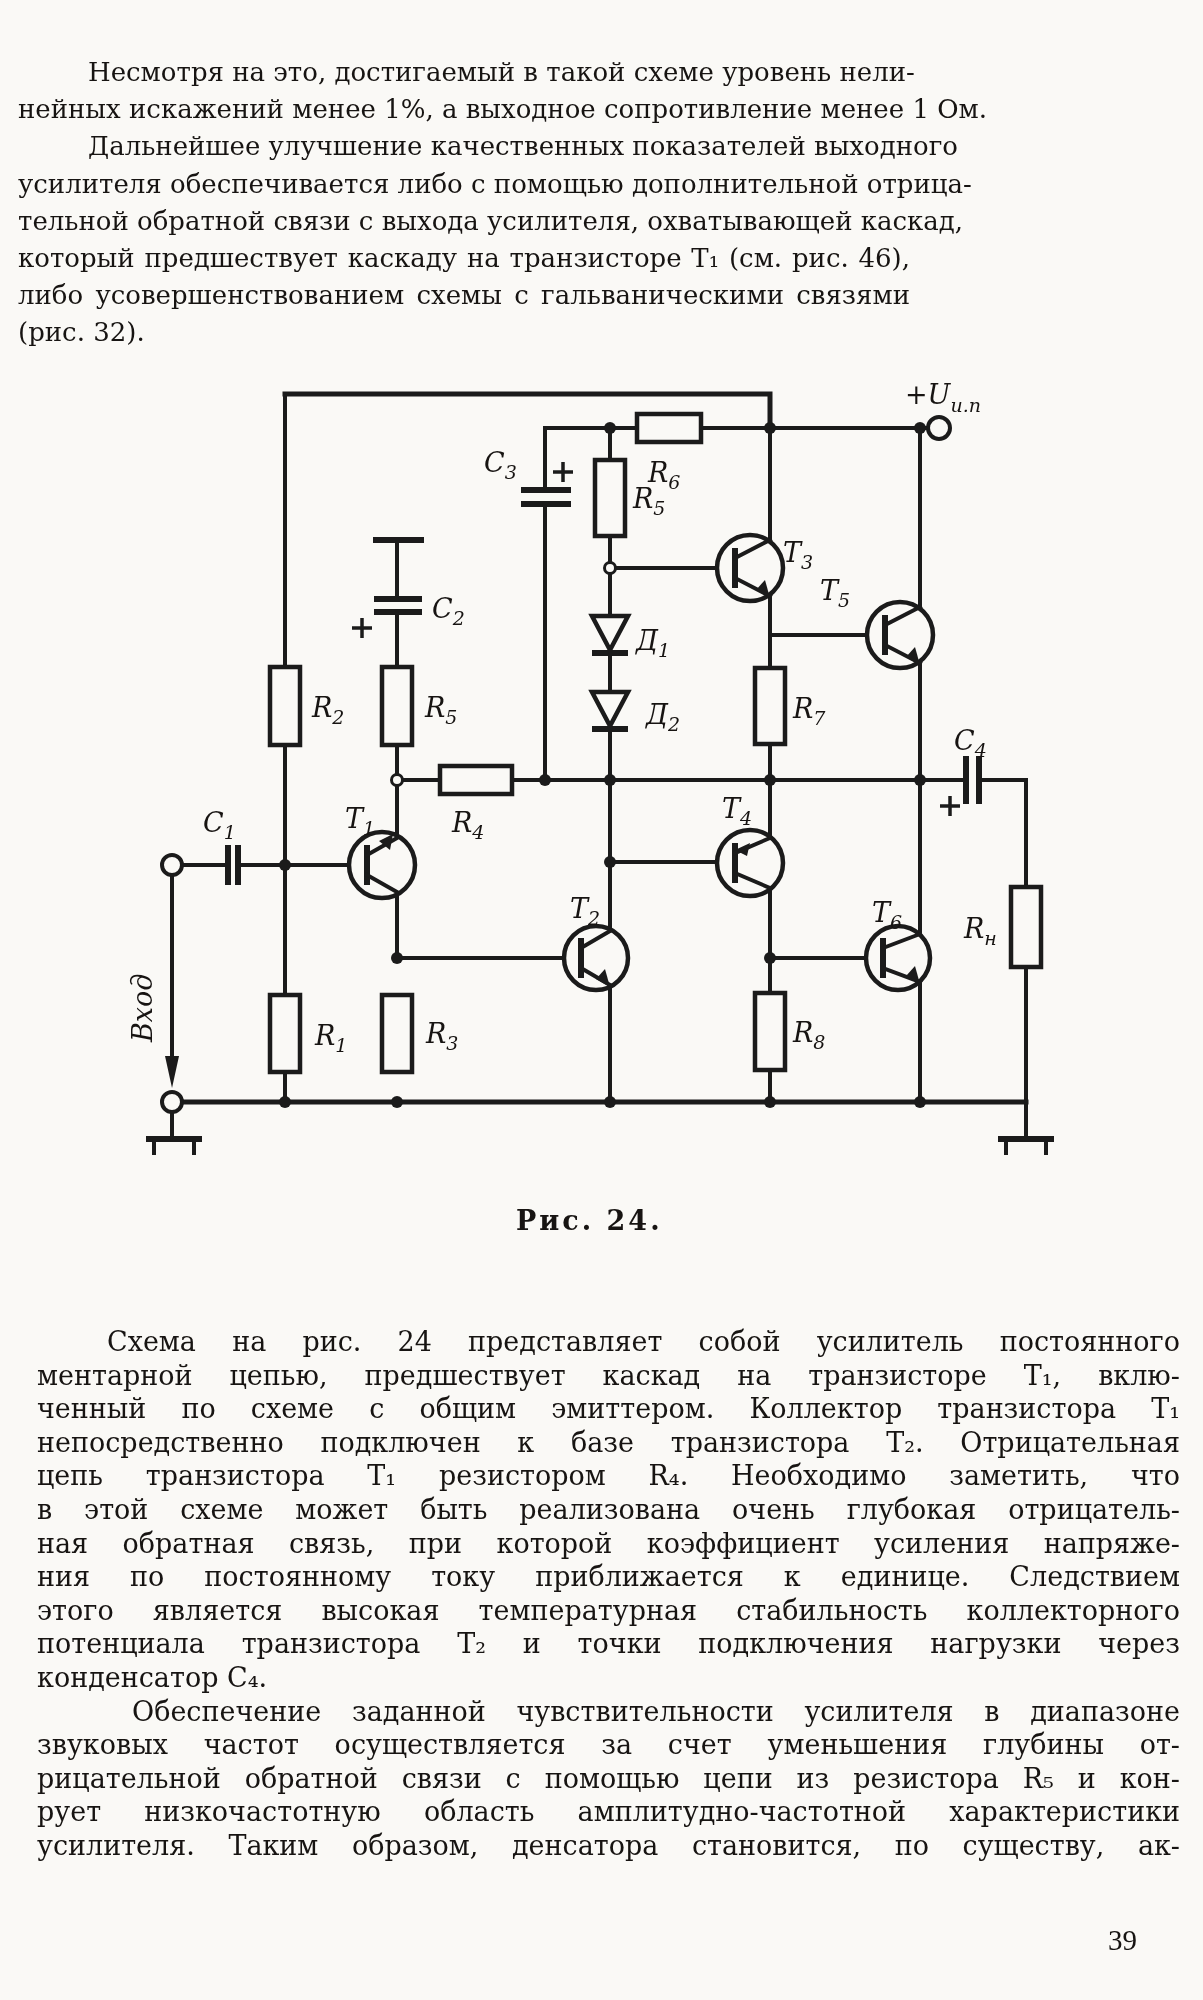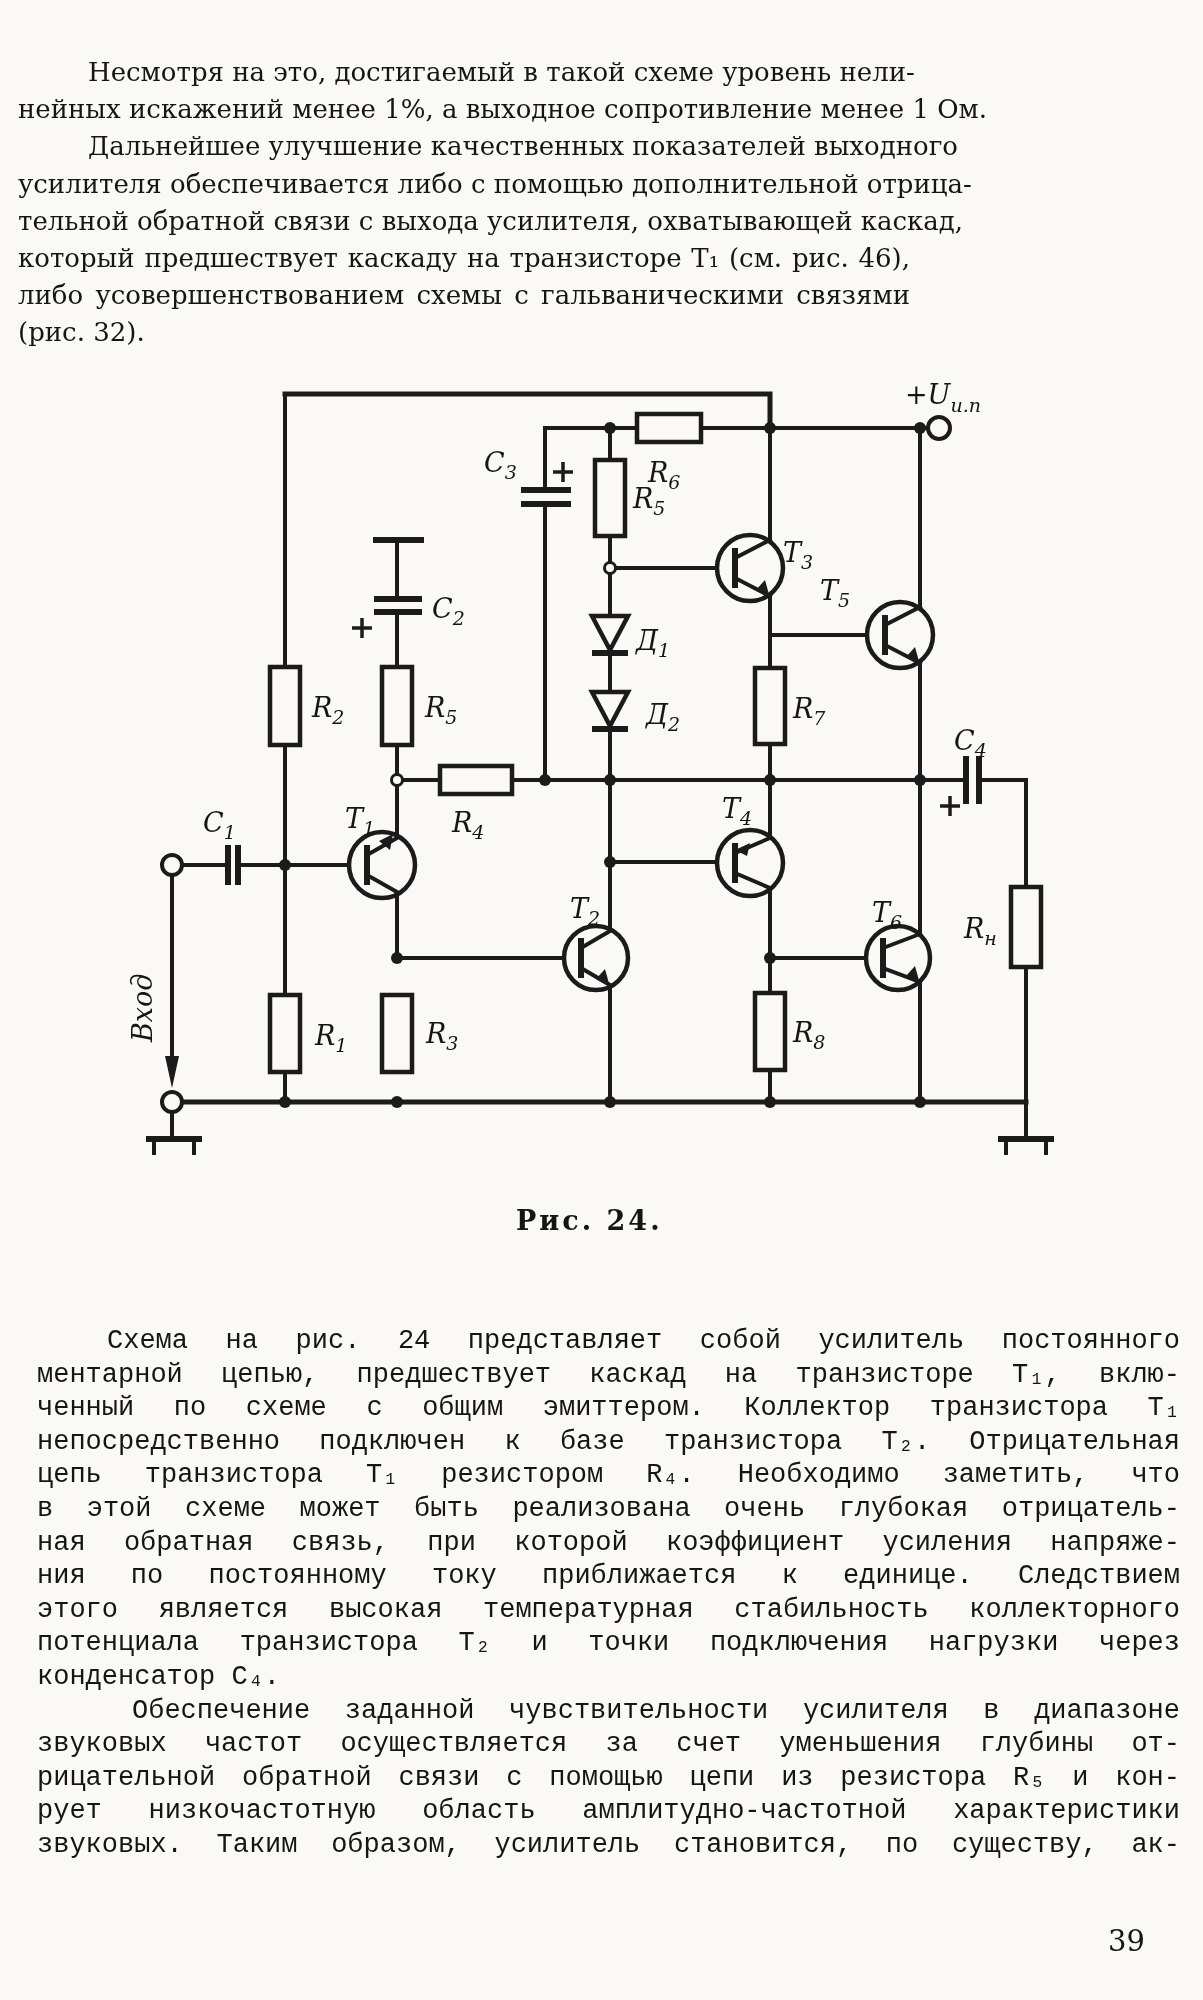--- a/index.html
+++ b/index.html
@@ -4,33 +4,34 @@
 <style>
   html,body{margin:0;padding:0;}
   body{
     width:1203px;height:2000px;position:relative;
     background:#faf9f6;color:#171412;
     font-family:"DejaVu Serif", serif;
     overflow:hidden;
   }
   .textblock{position:absolute;}
   .tb-top{left:18px;top:54px;width:892px;font-size:26px;line-height:37.2px;}
-  .tb-bottom{left:37px;top:1325px;width:1143px;font-size:27px;line-height:33.6px;font-family:Liberation Mono, monospace;}
+  .tb-bottom{left:37px;top:1325px;width:1143px;font-size:27px;line-height:33.6px;}
   .ln{white-space:nowrap;}
   .j{text-align:justify;text-align-last:justify;}
   .e{text-align:left;text-align-last:left;}
   .ind{padding-left:70px;}
   .ind2{padding-left:95px;}
   .caption{
     position:absolute;left:516px;top:1205px;
     font-size:27px;font-weight:bold;letter-spacing:3px;
   }
   .pagenum{
     position:absolute;left:1108px;top:1924px;
     font-size:29px;
+    font-family:Liberation Serif, serif;
   }
   svg{position:absolute;left:0;top:0;}
   .wire{stroke:#1b1b1b;stroke-width:4;fill:none;stroke-linecap:square;}
   .wire5{stroke:#1b1b1b;stroke-width:5;fill:none;stroke-linecap:square;}
   .comp{stroke:#1b1b1b;stroke-width:4.5;fill:#faf9f6;}
   .dot{fill:#1b1b1b;stroke:none;}
   .ring{fill:#faf9f6;stroke:#1b1b1b;stroke-width:3;}
   .term{fill:#faf9f6;stroke:#1b1b1b;stroke-width:4;}
   .bar{stroke:#1b1b1b;stroke-width:6;fill:none;stroke-linecap:butt;}
   .plus{stroke:#1b1b1b;stroke-width:3.5;fill:none;}
@@ -260,16 +261,16 @@
   <div class="ln j">в этой схеме может быть реализована очень глубокая отрицатель-</div>
   <div class="ln j">ная обратная связь, при которой коэффициент усиления напряже-</div>
   <div class="ln j">ния по постоянному току приближается к единице. Следствием</div>
   <div class="ln j">этого является высокая температурная стабильность коллекторного</div>
   <div class="ln j">потенциала транзистора Т₂ и точки подключения нагрузки через</div>
   <div class="ln e">конденсатор С₄.</div>
   <div class="ln j ind2">Обеспечение заданной чувствительности усилителя в диапазоне</div>
   <div class="ln j">звуковых частот осуществляется за счет уменьшения глубины от-</div>
   <div class="ln j">рицательной обратной связи с помощью цепи из резистора R₅ и кон-</div>
   <div class="ln j">рует низкочастотную область амплитудно-частотной характеристики</div>
-  <div class="ln j">звуковых. Таким образом, усилитель становится, по существу, ак-</div>
+  <div class="ln j">усилителя. Таким образом, денсатора становится, по существу, ак-</div>
 </div>
 
 <div class="pagenum">39</div>
 
 </body></html>

